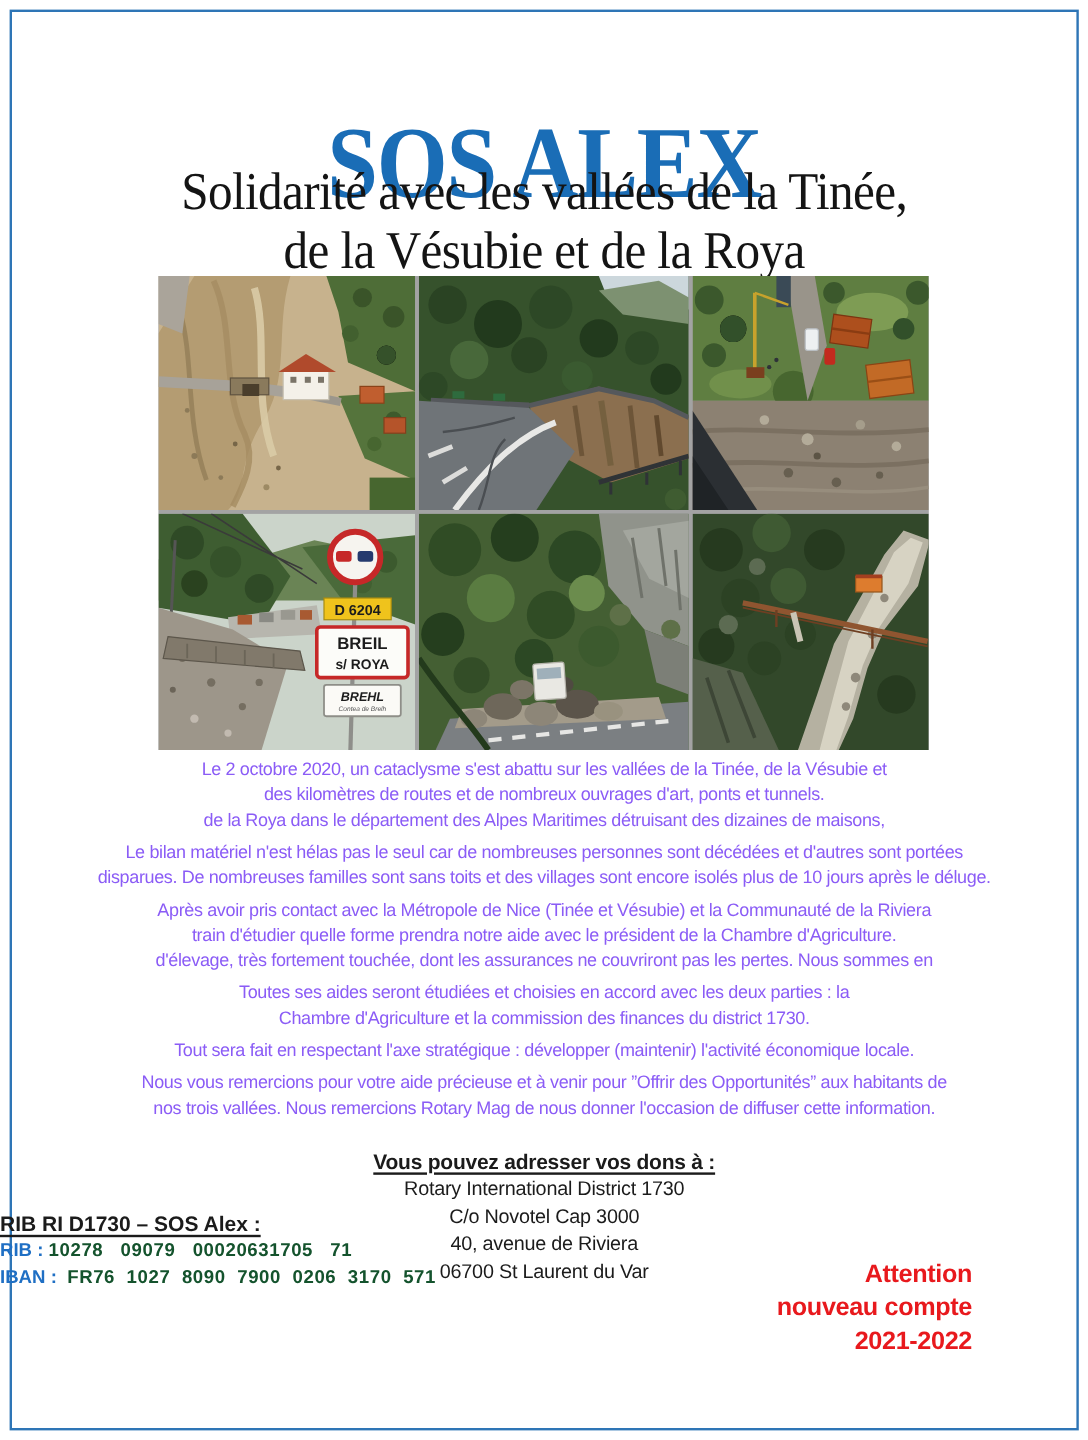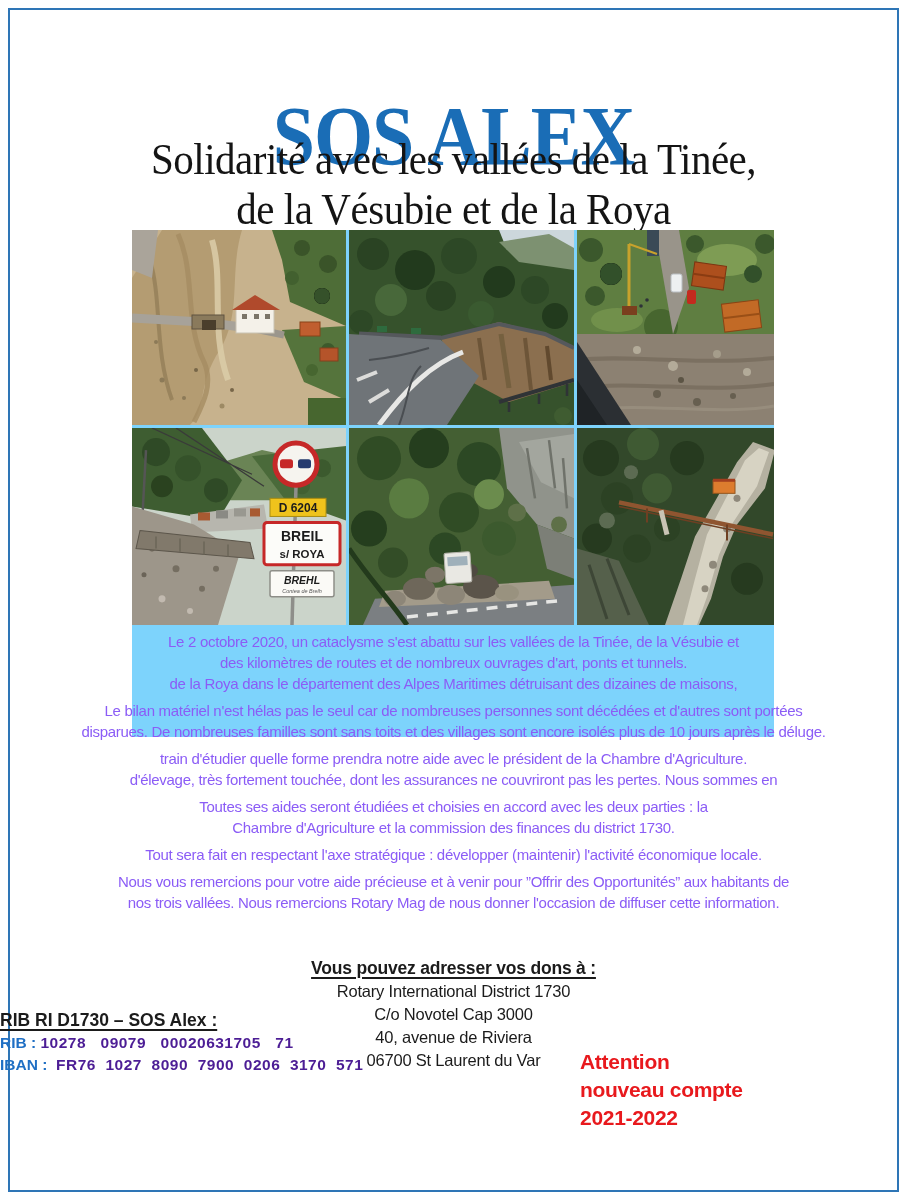--- a/index.html
+++ b/index.html
@@ -21,23 +21,23 @@
     transform:scaleY(1.12); transform-origin:center top;
   }
   .subtitle {
     position:absolute; top:134px; left:0; width:100%;
     text-align:center; font-family:"Liberation Serif", serif;
     font-weight:400; font-size:41px; line-height:46px; color:#141414;
     letter-spacing:-0.5px; transform:scaleY(1.08); transform-origin:center top;
   }
   
   .collage {
-    position:absolute; left:132px; top:230px; width:642px; height:507px;
+    position:absolute; left:132px; top:230px; width:642px; height:395px;
     display:grid; grid-template-columns:214px 225px 197px;
-    grid-template-rows:195px 197px; gap:3px; background:#7dd3fc;
+    grid-template-rows:195px 197px; gap:3px; background:#a3a3a3;
   }
   .collage figure { margin:0; padding:0; overflow:hidden; }
   .collage svg { display:block; width:100%; height:100%; }
   
   .paras { position:absolute; top:631px; left:0; width:100%; }
   .para { margin:0 0 6px 0; }
   .bline {
     text-align:center; white-space:nowrap;
     font-size:15px; line-height:21px; letter-spacing:-0.3px; color:#8b5cf6;
   }
@@ -49,26 +49,26 @@
   }
   .don-line { font-size:16.5px; line-height:23px; letter-spacing:-0.2px; }
   
   .bank { position:absolute; top:1008px; left:0; width:58%; text-align:left; }
   .bank-heading {
     font-weight:bold; font-size:17.5px; line-height:24px;
     text-decoration:underline; text-decoration-thickness:1.5px; text-underline-offset:3px;
   }
   .bank-line { font-size:15.5px; line-height:22px; white-space:pre; }
   .blabel { color:#1f6fc4; font-weight:bold; }
-  .bval   { color:#4c1d95; font-weight:bold; letter-spacing:0.5px; }
+  .bval   { color:#14532d; font-weight:bold; letter-spacing:0.5px; }
   .bval-blue { color:#1f6fc4; font-weight:bold; letter-spacing:0.5px; }
   
   .attention {
-    position:absolute; left:580px; top:1048px; width:210px;
-    text-align:left; color:#e8191d; font-weight:bold;
+    position:absolute; left:600px; top:1048px; width:210px;
+    text-align:right; color:#e8191d; font-weight:bold;
     font-size:21px; line-height:28px; letter-spacing:-0.3px;
   }
   .sign-text { font-family:"Liberation Sans", sans-serif; font-weight:bold; fill:#1c1c1c; }
 </style>
 </head>
 <body>
 
 <div class="page">
   <div class="frame"></div>
 
@@ -330,20 +330,21 @@
     <div class="para">
       <div class="bline">Le 2 octobre 2020, un cataclysme s'est abattu sur les vallées de la Tinée, de la Vésubie et</div>
       <div class="bline">des kilomètres de routes et de nombreux ouvrages d'art, ponts et tunnels.</div>
       <div class="bline">de la Roya dans le département des Alpes Maritimes détruisant des dizaines de maisons,</div>
     </div>
     <div class="para">
       <div class="bline">Le bilan matériel n'est hélas pas le seul car de nombreuses personnes sont décédées et d'autres sont portées</div>
       <div class="bline">disparues. De nombreuses familles sont sans toits et des villages sont encore isolés plus de 10 jours après le déluge.</div>
     </div>
     <div class="para">
+      <div class="bline">Après avoir pris contact avec la Métropole de Nice (Tinée et Vésubie) et la Communauté de la Riviera</div>
       <div class="bline">train d'étudier quelle forme prendra notre aide avec le président de la Chambre d'Agriculture.</div>
       <div class="bline">d'élevage, très fortement touchée, dont les assurances ne couvriront pas les pertes. Nous sommes en</div>
     </div>
     <div class="para">
       <div class="bline">Toutes ses aides seront étudiées et choisies en accord avec les deux parties : la</div>
       <div class="bline">Chambre d'Agriculture et la commission des finances du district 1730.</div>
     </div>
     <div class="para">
       <div class="bline">Tout sera fait en respectant l'axe stratégique : développer (maintenir) l'activité économique locale.</div>
     </div>

